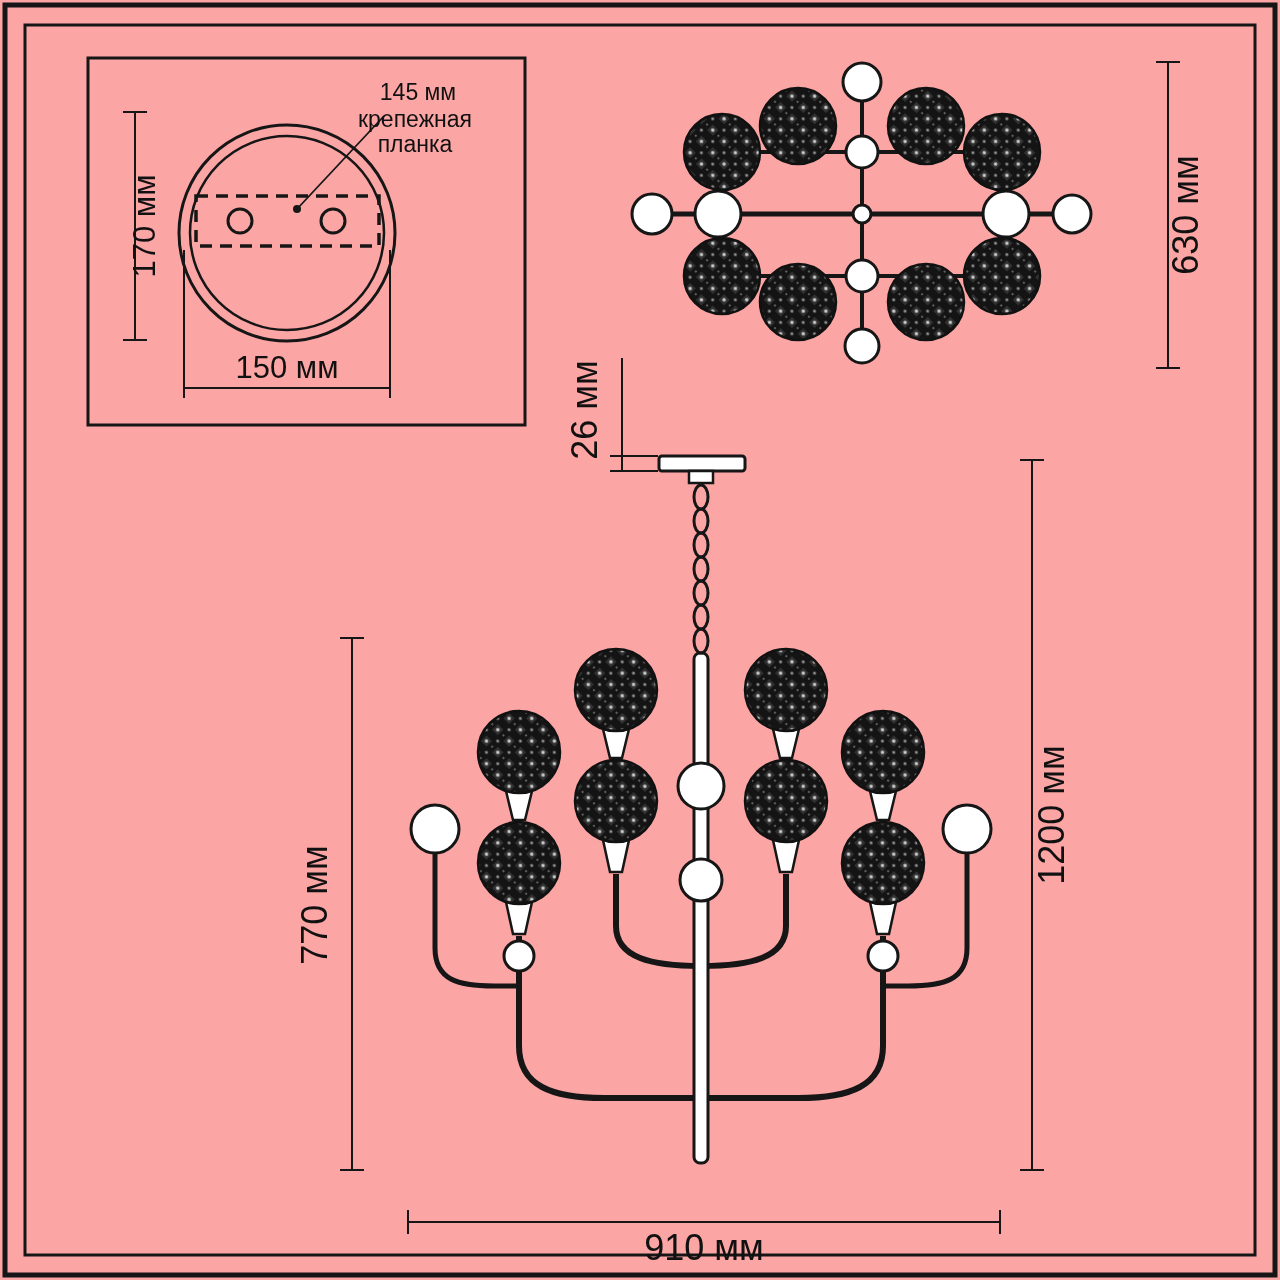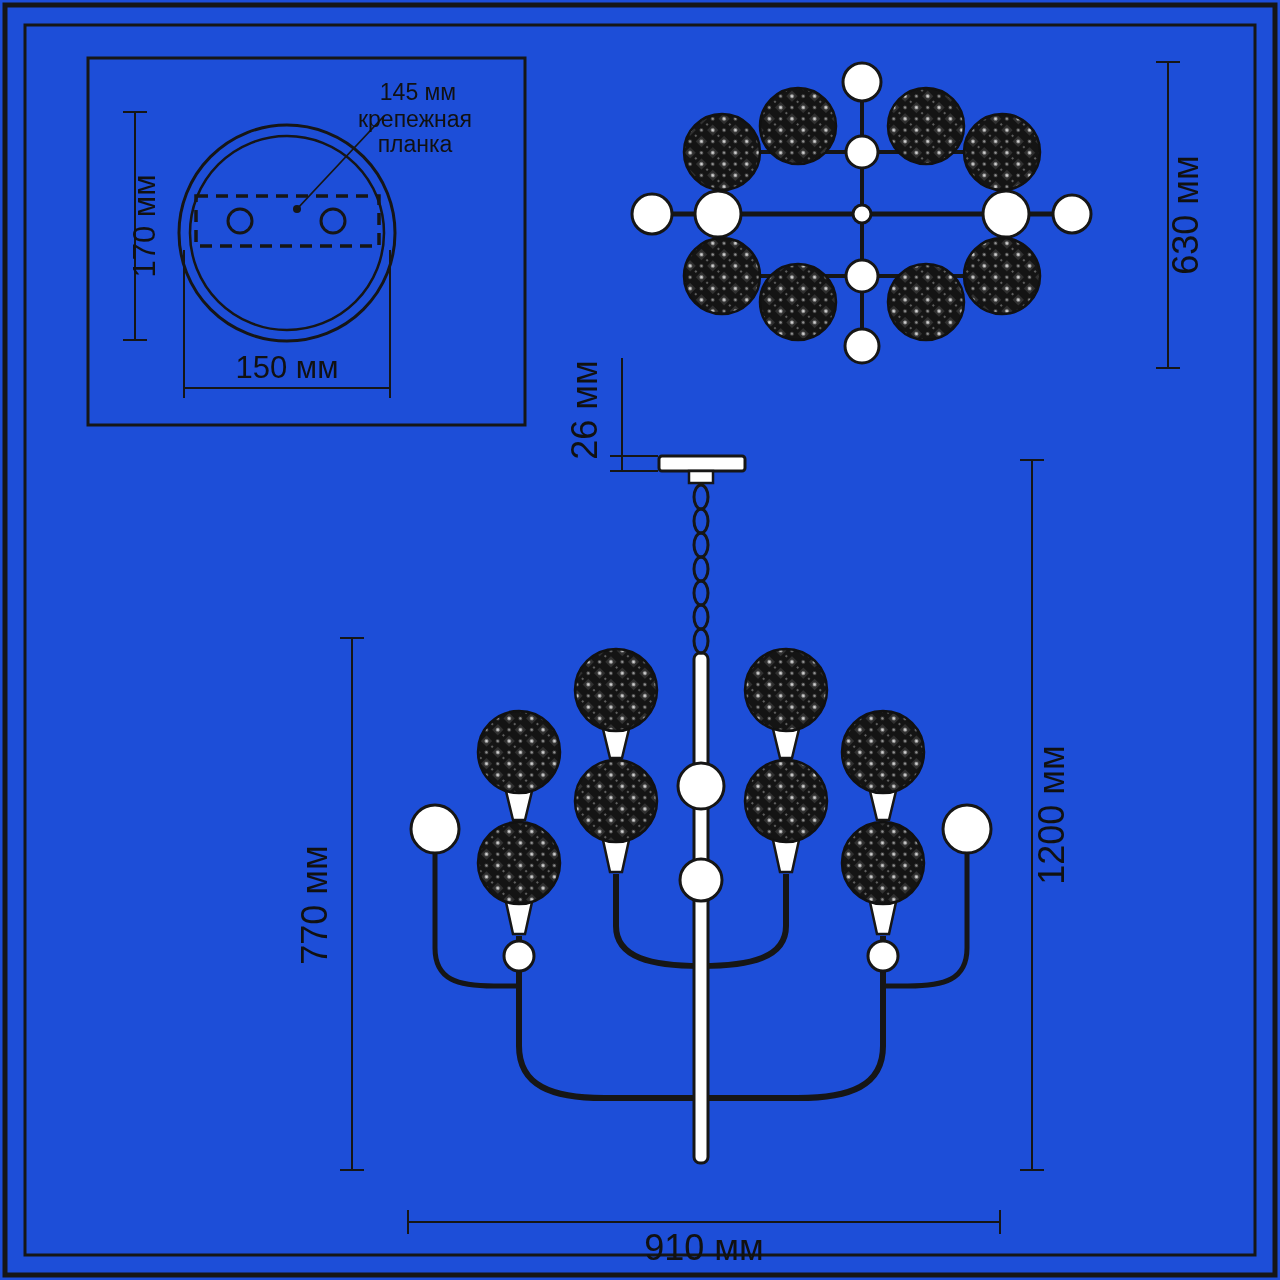--- a/index.html
+++ b/index.html
@@ -1,16 +1,16 @@
 <!DOCTYPE html>
 <html><head>
 <meta charset="utf-8">
 <style>
   html,body { margin:0; padding:0; background:#ffffff; }
-  .page { width:1280px; height:1280px; position:relative; background:#1d4ed8; }
+  .page { width:1280px; height:1280px; position:relative; background:#fca5a5; }
   svg { display:block; }
   .ln  { fill:none; stroke:#161616; }
   .wh  { fill:#ffffff; stroke:#161616; }
   .dim { fill:none; stroke:#161616; stroke-width:2; }
   text { font-family:"Liberation Sans", sans-serif; fill:#111111; }
   .t-dim   { font-size:36px; }
   .t-dim-s { font-size:31px; }
   .t-note  { font-size:23px; }
 </style>
 </head>

